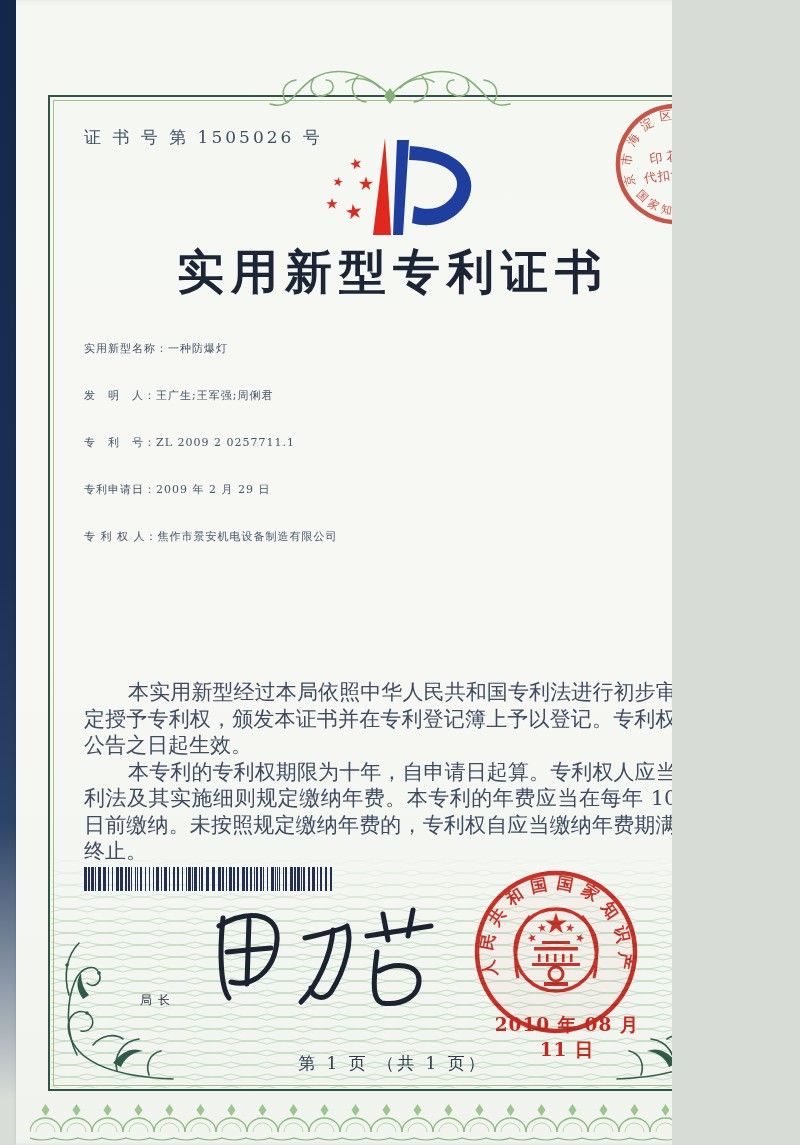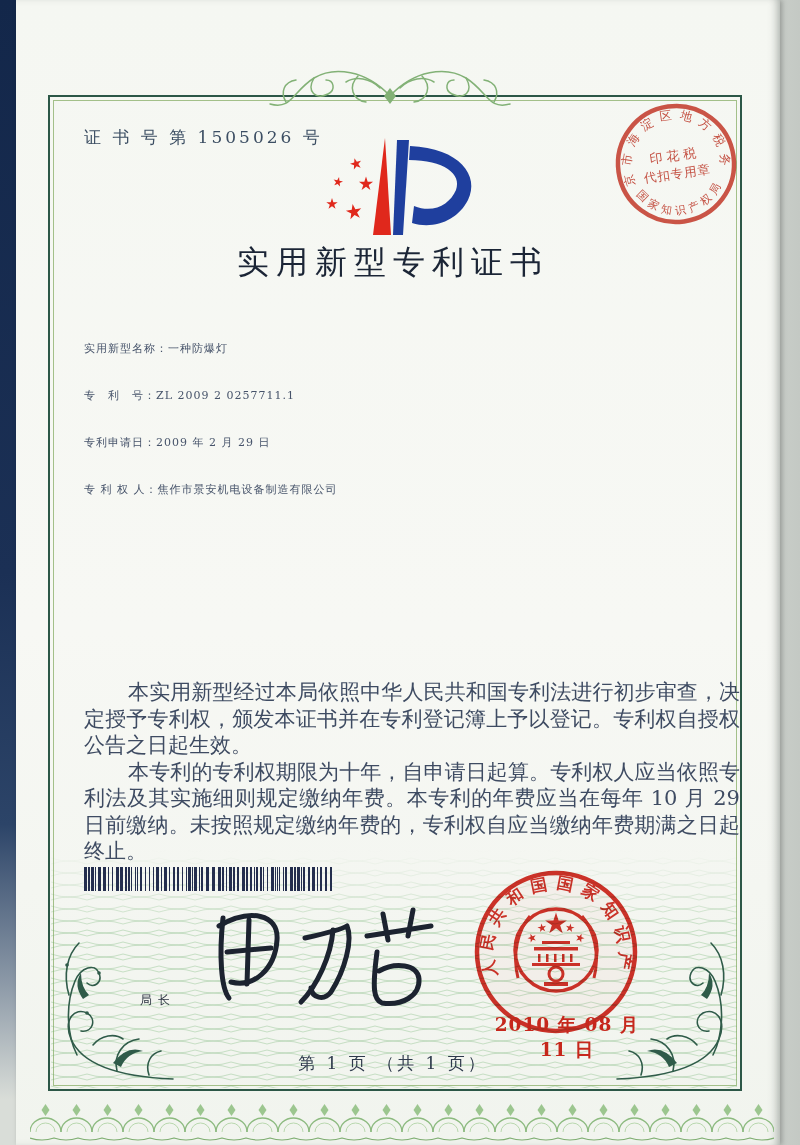--- a/index.html
+++ b/index.html
@@ -1,30 +1,30 @@
 <!DOCTYPE html>
 <html><head>
 <meta charset="utf-8">
 <style>
   html,body{margin:0;padding:0;background:#d8dcd6;}
-  .canvas{position:relative;width:800px;height:1145px;overflow:hidden;
+  .canvas{position:relative;width:672px;height:1145px;overflow:hidden;
     background:linear-gradient(90deg,#e9ece6 0%,#e6e9e3 80%,#c4c9c4 100%);
     font-family:"DejaVu Serif","Liberation Serif",serif;}
   .spine{position:absolute;left:0;top:0;width:16px;height:100%;
     background:linear-gradient(180deg,#13274a 0%,#1b3055 50%,#2c4468 72%,#8d9aa8 86%,#d9ddd8 96%);}
   .paper{position:absolute;left:16px;top:0;width:764px;height:1145px;
     background:linear-gradient(180deg,#f5f7f2 0%,#f7f8f4 55%,#f1f4ee 100%);
     box-shadow:inset -7px 0 10px -5px rgba(80,90,85,.5),2px 0 5px rgba(0,0,0,.25);}
   .frame-outer{position:absolute;left:48px;top:95px;width:690px;height:992px;
     border:2px solid #2c5747;}
   .frame-inner{position:absolute;inset:3px;border:1px solid #a3c089;}
   .cert-no{position:absolute;left:84px;top:126px;font-size:17px;letter-spacing:3px;
     color:#3c4e63;}
   .title{position:absolute;left:48px;top:241px;width:690px;margin:0;text-align:center;
-    font-size:32px;font-weight:400;letter-spacing:7px;color:#1b2536;}
+    font-size:47px;font-weight:700;letter-spacing:7px;color:#1b2536;}
   .fields{position:absolute;left:84px;top:341px;display:flex;flex-direction:column;
     gap:32px;font-size:11px;color:#46536a;}
   .fields .row{white-space:nowrap;letter-spacing:1px;}
   .paras{position:absolute;left:84px;top:679px;width:656px;font-size:21px;
     line-height:26.5px;color:#3e4b62;text-align:justify;}
   .paras p{margin:0;text-indent:2.1em;}
   .barcode{position:absolute;left:84px;top:867px;}
   .guilloche{position:absolute;left:51px;top:850px;
     -webkit-mask-image:linear-gradient(180deg,transparent 0,#000 80px);
     mask-image:linear-gradient(180deg,transparent 0,#000 80px);}
@@ -108,20 +108,21 @@
       <use href="#star" transform="translate(44,46) scale(0.62)"></use>
       <use href="#star" transform="translate(10,66) scale(0.5)"></use>
       <use href="#star" transform="translate(32,74) scale(0.68) rotate(-10)"></use>
     </g>
   </svg>
 
   <h1 class="title">实用新型专利证书</h1>
 
   <div class="fields">
     <div class="row"><span>实用新型名称：</span><span>一种防爆灯</span></div>
+    <div class="row"><span>发　明　人：</span><span>王广生;王军强;周俐君</span></div>
     <div class="row"><span>专　利　号：</span><span>ZL 2009 2 0257711.1</span></div>
     <div class="row"><span>专利申请日：</span><span>2009 年 2 月 29 日</span></div>
     <div class="row"><span>专 利 权 人：</span><span>焦作市景安机电设备制造有限公司</span></div>
   </div>
 
   <div class="paras">
     <p>本实用新型经过本局依照中华人民共和国专利法进行初步审查，决定授予专利权，颁发本证书并在专利登记簿上予以登记。专利权自授权公告之日起生效。</p>
     <p>本专利的专利权期限为十年，自申请日起算。专利权人应当依照专利法及其实施细则规定缴纳年费。本专利的年费应当在每年 10 月 29 日前缴纳。未按照规定缴纳年费的，专利权自应当缴纳年费期满之日起终止。</p>
   </div>
 

